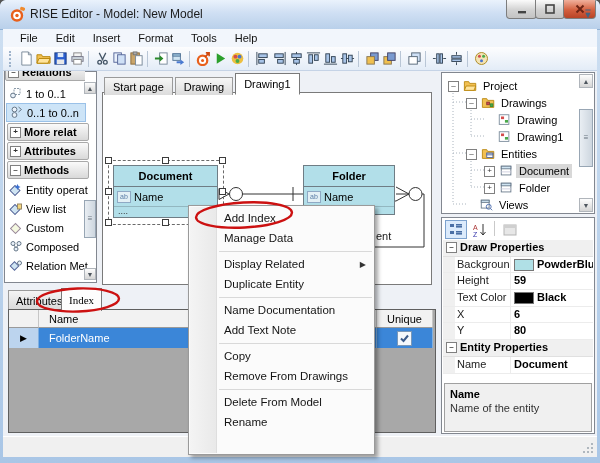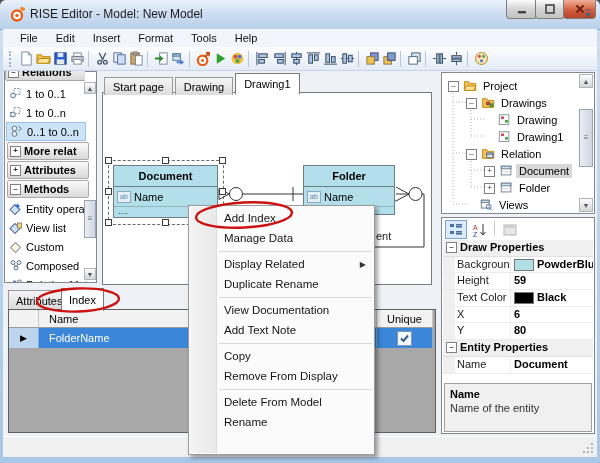--- a/index.html
+++ b/index.html
@@ -37,21 +37,21 @@
   #canvas{left:102px;top:92px;width:330px;height:193px;background:#fff;border:1px solid #7a7a7a;box-sizing:border-box;padding-left:12px;}
   .entity{position:absolute;background:#b2dfe9;border:1px solid #6f7d85;box-sizing:border-box;z-index:4;}
   .ent-hd{height:20px;border-bottom:1px solid #6f7d85;font-weight:bold;display:flex;align-items:center;justify-content:center;}
   .ent-row{height:19px;border-bottom:1px solid #93b7c0;display:flex;align-items:center;padding-left:3px;}
   .ent-more{height:11px;font-size:9px;color:#333;padding-left:4px;line-height:9px;}
   .abcicon{width:12px;height:10px;background:#e3f0f5;border:1px solid #8fa9c4;font-size:7px;line-height:9px;color:#5a7ea6;text-align:center;margin-right:3px;flex:0 0 auto;}
   .handle{position:absolute;width:7px;height:7px;background:#fff;border:1px solid #3c3c3c;z-index:6;box-sizing:border-box;}
   #selrect{position:absolute;border:1px dashed #6a6a6a;z-index:5;pointer-events:none;}
   
   .btab{position:absolute;height:19px;padding:0 7px;border:1px solid #9a9a9a;background:linear-gradient(#f4f4f4,#d9d9d9);display:flex;align-items:center;}
-  .btab.active{background:#fdfdfd;height:22px;border:1px solid #7a7a7a;border-bottom:none;z-index:3;}
+  .btab.active{background:#fdfdfd;height:22px;border:1px solid #7a7a7a;border-bottom:none;z-index:3;font-family:Liberation Serif, serif;}
   #grid{left:8px;top:309px;width:428px;height:124px;background:#a8a8a8;border:1px solid #5f5f5f;box-sizing:border-box;z-index:2;}
   .ghcell{position:absolute;top:0;height:18px;background:#f2f2f2;border-right:1px solid #c6c6c6;border-bottom:1px solid #9a9a9a;box-sizing:border-box;display:flex;align-items:center;}
   .grow-cell{position:absolute;top:18px;height:20px;background:#3b86d8;border-right:1px solid #7fb0e2;box-sizing:border-box;color:#fff;display:flex;align-items:center;}
   
   #statusbar{left:3px;top:436px;width:594px;height:20px;background:#f0f0f0;border-top:1px solid #fff;}
   
   #treebox{left:441px;top:72px;width:154px;height:142px;background:#fff;border:1px solid #828790;box-sizing:border-box;overflow:hidden;}
   .tree-row{position:absolute;height:16px;display:flex;align-items:center;}
   .tree-lbl{padding:1px 3px;white-space:nowrap;}
   .tree-lbl.sel{background:#d8d8d8;}
@@ -292,28 +292,20 @@
   <div id="client" class="abs"></div>
 
   <div id="toolbox" class="abs">
     <div id="tbx-items" style="position:absolute;left:1px;top:12px;">
         <div class="tbx-item">
           <span style="width:14px;height:13px;flex:0 0 auto;"><svg width="14" height="13" viewBox="0 0 13 13">
               <rect x="4.5" y="1.5" width="6" height="6" fill="none" stroke="#8a9aa8" stroke-dasharray="2 1"></rect>
               <circle cx="3.5" cy="8.5" r="2.4" fill="#eaf2fa" stroke="#678"></circle>
             </svg></span>
           <span class="lbl">1 to 0..1</span>
-        </div>
-        <div class="tbx-item">
-          <span style="width:14px;height:13px;flex:0 0 auto;"><svg width="14" height="13" viewBox="0 0 13 13">
-              <rect x="4.5" y="1.5" width="6" height="6" fill="none" stroke="#8a9aa8" stroke-dasharray="2 1"></rect>
-              <path d="M0.5 6l3 2.5M0.5 11l3-2.5" stroke="#678"></path>
-              <circle cx="3.5" cy="8.5" r="2.4" fill="#eaf2fa" stroke="#678"></circle>
-            </svg></span>
-          <span class="lbl">1 to 0..n</span>
         </div>
         <div class="tbx-item sel">
           <span style="width:14px;height:13px;flex:0 0 auto;"><svg width="14" height="13" viewBox="0 0 13 13">
               <circle cx="4" cy="3.5" r="2.4" fill="#eaf2fa" stroke="#678"></circle>
               <circle cx="4" cy="9" r="2.4" fill="#eaf2fa" stroke="#678"></circle>
               <path d="M8 1l3 2.5M8 6l3-2.5" stroke="#678"></path>
             </svg></span>
           <span class="lbl">0..1 to 0..n</span>
         </div>
         <div class="tbx-header">
@@ -513,21 +505,21 @@
             </svg></span>
           <span class="tree-lbl">Drawing1</span>
         </div>
         <div class="tree-row" style="left: 24px; top: 73px;">
           <span class="expbox" style="margin-right:4px;">–</span>
           <span class="ticon"><svg width="15" height="14" viewBox="0 0 16 16" preserveAspectRatio="xMidYMid meet">
               <path d="M1 3h5l1 2h7v8H1z" fill="#f2c052" stroke="#b8860b"></path>
               <rect x="6" y="7" width="7" height="5" fill="#fff" stroke="#569"></rect>
               <rect x="6" y="7" width="7" height="2" fill="#cfe4f2" stroke="#569"></rect>
             </svg></span>
-          <span class="tree-lbl">Relation</span>
+          <span class="tree-lbl">Entities</span>
         </div>
         <div class="tree-row" style="left: 42px; top: 90px;">
           <span class="expbox" style="margin-right:4px;">+</span>
           <span class="ticon"><svg width="15" height="14" viewBox="0 0 16 16" preserveAspectRatio="xMidYMid meet">
               <rect x="2" y="2.5" width="11" height="10" fill="#fff" stroke="#678"></rect>
               <rect x="2" y="2.5" width="11" height="3" fill="#cfe4f2" stroke="#678"></rect>
               <path d="M2 9h11" stroke="#ccd"></path>
             </svg></span>
           <span class="tree-lbl sel">Document</span>
         </div>
@@ -643,27 +635,27 @@
     </div>
   </div>
 
   <div id="ctxmenu" class="abs">
     <div class="strip"></div>
     <div id="cmitems" style="position:relative;">
         <div class="cm-item">Add Index</div>
         <div class="cm-item">Manage Data</div>
         <div class="cm-sep"></div>
         <div class="cm-item">Display Related<span class="cm-arrow">▶</span></div>
-        <div class="cm-item">Duplicate Rename</div>
+        <div class="cm-item">Duplicate Entity</div>
         <div class="cm-sep"></div>
-        <div class="cm-item">View Documentation</div>
+        <div class="cm-item">Name Documentation</div>
         <div class="cm-item">Add Text Note</div>
         <div class="cm-sep"></div>
         <div class="cm-item">Copy</div>
-        <div class="cm-item">Remove From Display</div>
+        <div class="cm-item">Remove From Drawings</div>
         <div class="cm-sep"></div>
         <div class="cm-item">Delete From Model</div>
         <div class="cm-item">Rename</div>
       </div>
   </div>
 
   <svg id="annot" class="abs">
     <ellipse cx="244" cy="215" rx="48" ry="12.5" transform="rotate(-3 244 215)" fill="none" stroke="#cc1111" stroke-width="2.4"></ellipse>
     <ellipse cx="78" cy="300" rx="41" ry="11.5" transform="rotate(-2 78 300)" fill="none" stroke="#cc1111" stroke-width="2.4"></ellipse>
   </svg>

